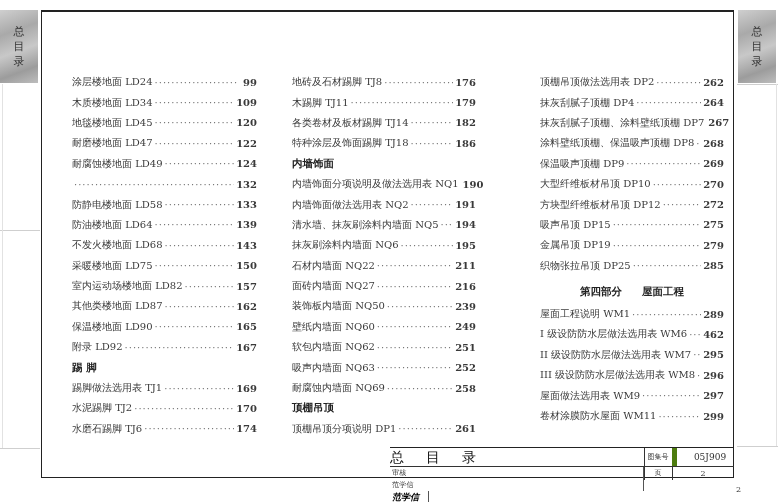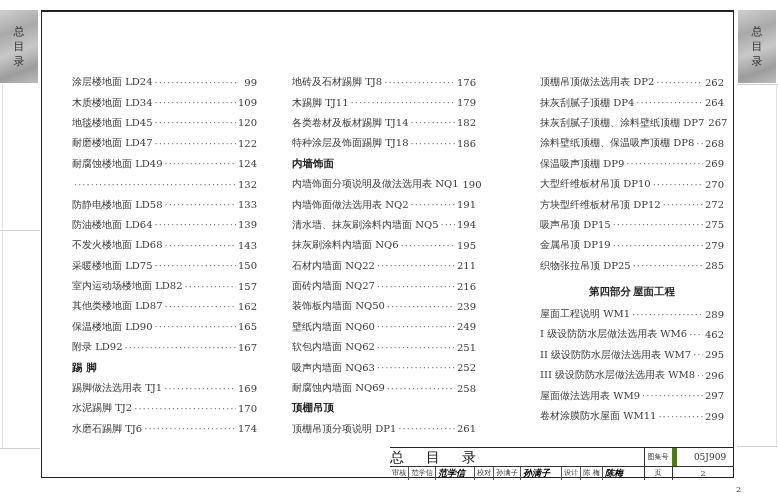--- a/index.html
+++ b/index.html
@@ -13,28 +13,28 @@
     font-family:"DejaVu Sans", sans-serif; font-size:11px; line-height:15px; color:#333; }
   .side-line { position:absolute; background:#cfcfcf; height:1px; }
   .side-vline { position:absolute; background:#e2e2e2; width:1px; }
   .frame { position:absolute; left:41px; top:10px; width:693px; height:468px;
     border:1.5px solid #222; border-top-width:2px; box-sizing:border-box; }
   .col { position:absolute; top:72px; }
   .row { height:20.4px; display:flex; align-items:center; font-size:10px; white-space:nowrap; color:#3a3a3a; }
   .row .lbl { flex:0 0 auto; }
   .row .dots { flex:1 1 auto; overflow:hidden; margin:0 2px; letter-spacing:1px; color:#666; }
   .row .dots::before { content:"··································································································"; }
-  .row .pg { flex:0 0 auto; min-width:18px; text-align:right; }
+  .row .pg { flex:0 0 auto; min-width:18px; text-align:right;font-weight:bold; }
   .heading { height:20.4px; font-family:"DejaVu Sans", sans-serif; font-weight:bold; font-size:10.5px; color:#222; display:flex; align-items:center; }
   .part-heading { height:24px; font-family:"DejaVu Sans", sans-serif; font-weight:bold; font-size:10.5px; color:#222; text-align:center; display:flex; align-items:center; justify-content:center; margin-top:4px; }
-  .part-heading span { margin:0 1px; }
+  .part-heading span { margin:0 10px; }
   .titleblock { position:absolute; left:390px; top:447px; width:344px; height:31px; border-top:1.5px solid #222; box-sizing:border-box; }
   .tb-title { position:absolute; left:0; top:0; width:254px; height:18px; border-right:1px solid #333;
     font-family:"DejaVu Sans", sans-serif; font-weight:normal; font-size:14px; letter-spacing:22px; text-align:left; line-height:18px; color:#111; }
-  .tb-sign { position:absolute; left:0; top:18px; width:254px; height:13px; border-top:1px solid #333; border-right:1px solid #333; display:flex; }
+  .tb-sign { position:absolute; left:0; top:18px; width:254px; height:13px; border-top:1px solid #333; border-right:1px solid #333; display:flex;flex-direction:column; }
   .tb-sign div { font-size:7.2px; line-height:12px; border-right:1px solid #555; padding:0 2px; white-space:nowrap; color:#333; }
   .tb-sign .sig { font-family:"DejaVu Serif", serif; font-style:italic; font-weight:bold; font-size:9px; color:#000; }
   .tb-lbl1 { position:absolute; left:254px; top:0; width:28px; height:18px; font-size:7px; line-height:18px; text-align:center; border-right:5px solid #4d7c0f; }
   .tb-lbl2 { position:absolute; left:254px; top:18px; width:28px; height:13px; font-size:7px; line-height:13px; text-align:center; border-top:1px solid #333; border-right:1px solid #333; }
   .tb-val1 { position:absolute; left:282px; top:0; width:76px; height:18px; font-size:9px; line-height:18px; text-align:center; }
   .tb-val2 { position:absolute; left:282px; top:18px; width:62px; height:13px; font-size:8px; line-height:13px; text-align:center; border-top:1px solid #333; }
   .outer-page { position:absolute; left:736px; top:485px; font-size:8px; color:#333; }
   .watermark { position:absolute; left:648px; top:466px; font-family:"DejaVu Sans", sans-serif; font-size:20px; color:#22b14c; letter-spacing:-0.5px; opacity:0.95;margin-top:48px; }
 </style>
 </head>

